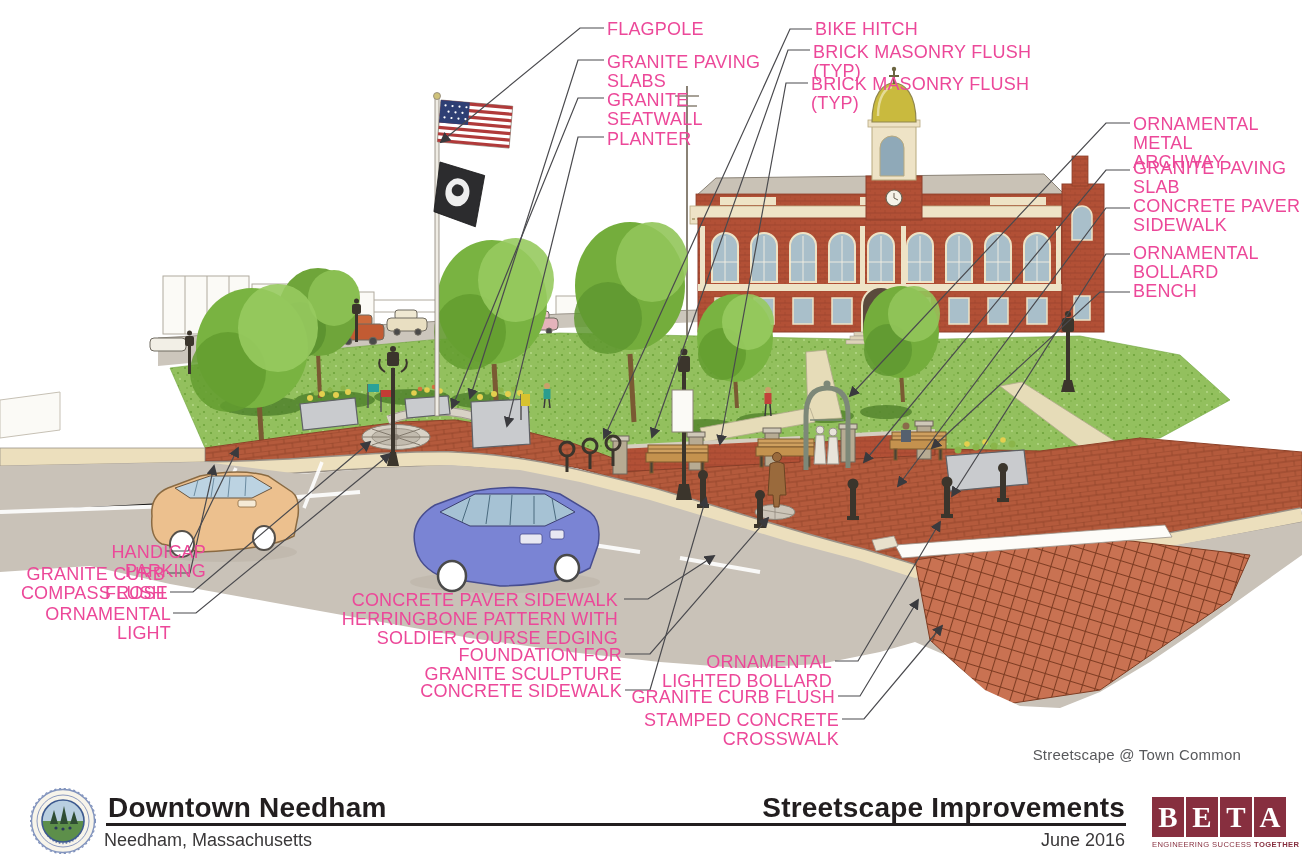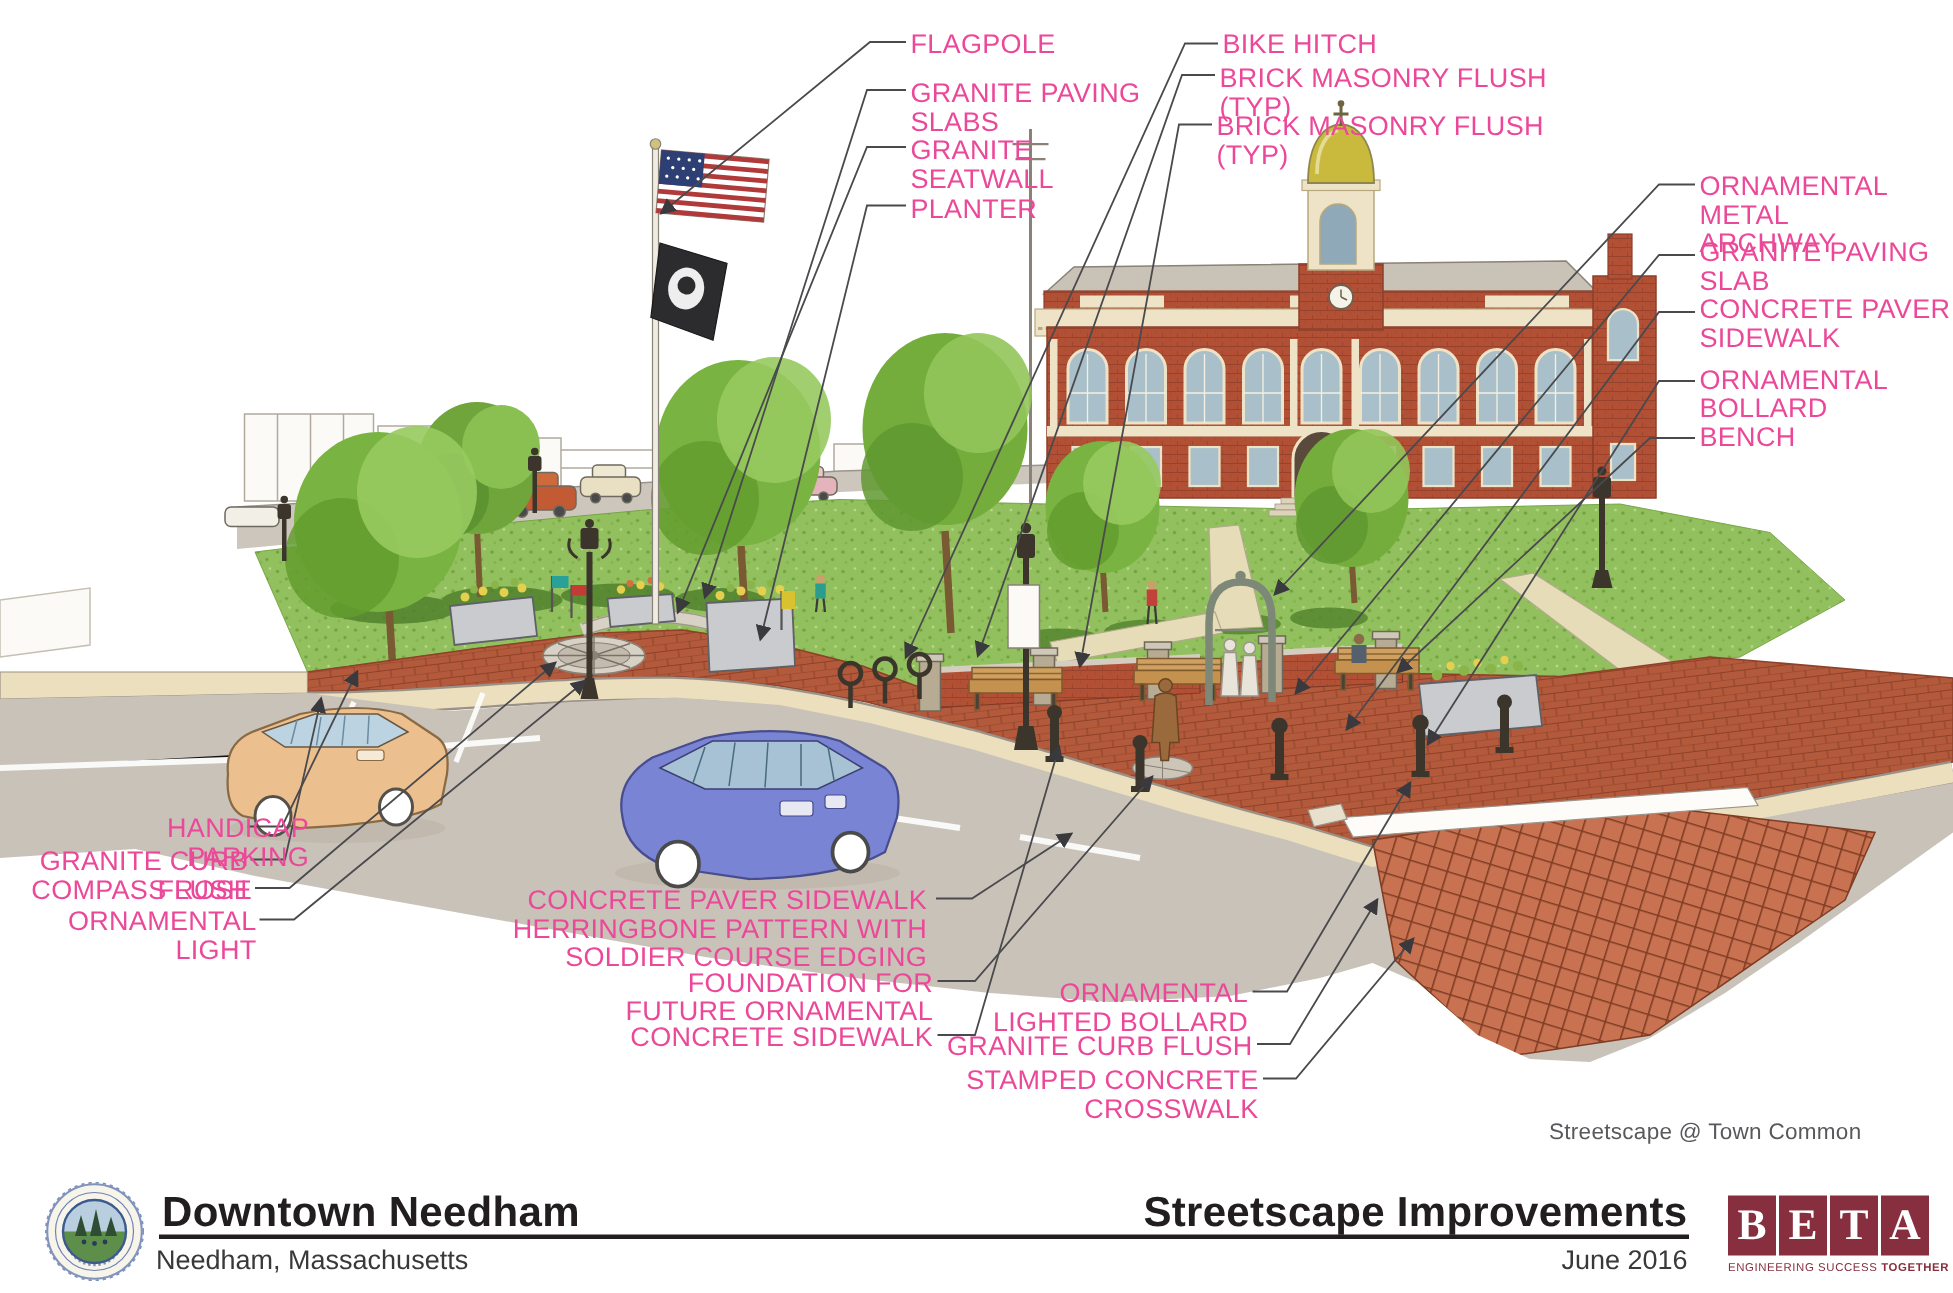--- a/index.html
+++ b/index.html
@@ -623,21 +623,21 @@
 BOLLARD</div>
 <div class="co" style="left:1133px;top:282px;">BENCH</div>
 <div class="co r" style="left:0;width:162px;top:543px;padding-left:44px;">HANDICAP PARKING</div>
 <div class="co r" style="left:0;width:165px;top:565px;">GRANITE CURB FLUSH</div>
 <div class="co r" style="left:0;width:168px;top:584px;">COMPASS ROSE</div>
 <div class="co r" style="left:0;width:171px;top:605px;">ORNAMENTAL LIGHT</div>
 <div class="co r" style="left:0;width:618px;top:591px;">CONCRETE PAVER SIDEWALK
 HERRINGBONE PATTERN WITH
 SOLDIER COURSE EDGING</div>
 <div class="co r" style="left:0;width:622px;top:646px;">FOUNDATION FOR
-FUTURE ORNAMENTAL</div>
+GRANITE SCULPTURE</div>
 <div class="co r" style="left:0;width:622px;top:682px;">CONCRETE SIDEWALK</div>
 <div class="co r" style="left:0;width:832px;top:653px;">ORNAMENTAL
 LIGHTED BOLLARD</div>
 <div class="co r" style="left:0;width:835px;top:688px;">GRANITE CURB FLUSH</div>
 <div class="co r" style="left:0;width:839px;top:711px;">STAMPED CONCRETE
 CROSSWALK</div>
 
 <div class="caption">Streetscape @ Town Common</div>
 
 <svg class="seal" width="66" height="66" viewBox="0 0 66 66">

